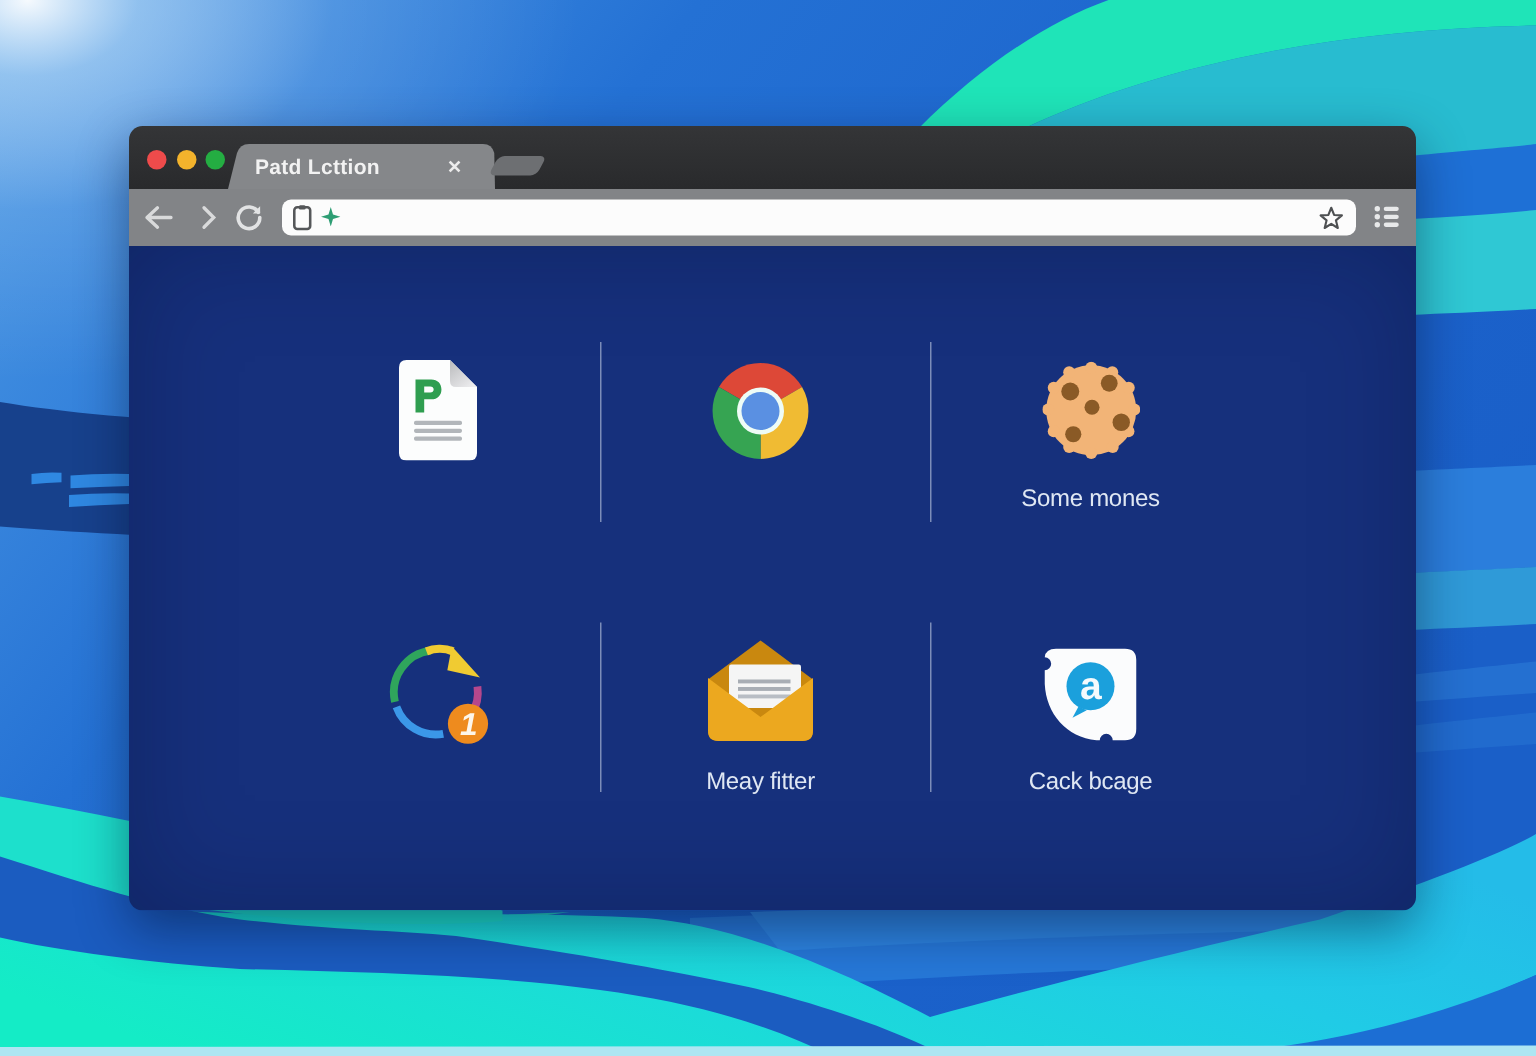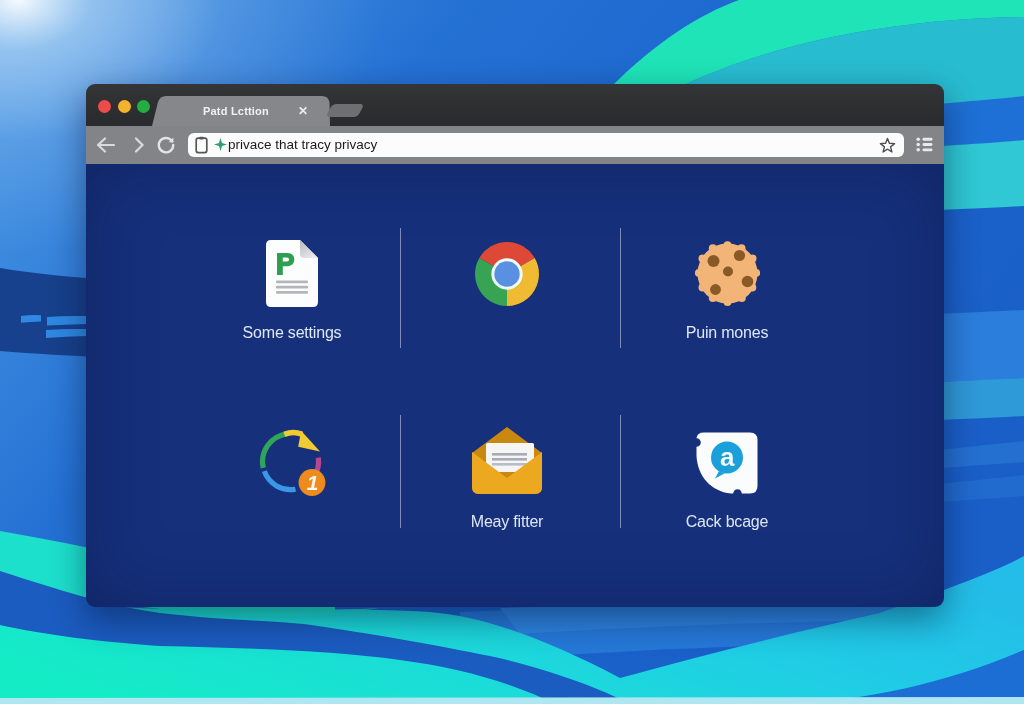--- a/index.html
+++ b/index.html
@@ -6,21 +6,21 @@
     font-family:"Liberation Sans", sans-serif;}
   #stage{position:relative;width:1024px;height:704px;}
   #bg{position:absolute;left:0;top:0;}
   #win{position:absolute;left:86px;top:84px;width:858px;height:523px;
     border-radius:9px;overflow:hidden;box-shadow:0 12px 34px rgba(0,10,40,.45);}
   #titlebar{position:absolute;left:0;top:0;width:858px;height:42px;
     background:linear-gradient(#343537,#292a2c);}
   .tl{position:absolute;top:15.5px;width:13px;height:13px;border-radius:50%;}
   #tab{position:absolute;left:66px;top:12px;width:178px;height:30px;}
   #tabtxt{position:absolute;left:84px;top:12px;width:160px;height:30px;
-    line-height:31px;color:#f2f2f2;font-size:11px;font-weight:bold;letter-spacing:.2px;margin-left:33px;}
+    line-height:31px;color:#f2f2f2;font-size:14px;font-weight:bold;letter-spacing:.2px;}
   #tabx{position:absolute;left:210px;top:12px;width:30px;height:30px;line-height:30px;
     text-align:center;color:#ececec;font-size:12px;font-weight:bold;}
   #newtab{position:absolute;left:243px;top:20px;width:32px;height:13px;background:#6d6f72;
     border-radius:4px;transform:skewX(-28deg);}
   #toolbar{position:absolute;left:0;top:42px;width:858px;height:38px;background:#828487;}
   #addr{position:absolute;left:102px;top:49px;width:716px;height:24px;background:#fcfcfc;
     border-radius:6px;}
   #addrtxt{position:absolute;left:142px;top:49px;height:24px;line-height:24.5px;
     color:#1c1c1e;font-size:13.5px;}
   #content{position:absolute;left:0;top:80px;width:858px;height:443px;background:#16307c;
@@ -92,21 +92,20 @@
   <span class="tl" style="left:11.5px;background:#ee4b4b;"></span>
   <span class="tl" style="left:31.5px;background:#f3b32c;"></span>
   <span class="tl" style="left:50.5px;background:#24ad42;"></span>
   <svg id="tab" viewBox="0 0 178 30">
         <path d="M14,0 L170,0 Q176,0 177.5,6 L178,30 L0,30 L6,6 Q8,0 14,0 Z" fill="#85878a"></path>
       </svg>
   <div id="tabtxt">Patd Lcttion</div>
   <div id="tabx" style="left:202px;">✕</div>
   <div id="newtab"></div>
   <div id="addr"></div>
-  <div id="addrtxt">privace that tracy privacy</div>
 
   <svg class="icon" style="left:10px;top:53px;" width="20" height="16" viewBox="0 0 20 16">
     <path d="M2,8 L18,8 M2,8 L9,1.5 M2,8 L9,14.5" stroke="#d9dadb" stroke-width="2.2" fill="none" stroke-linecap="round"></path>
   </svg>
   <svg class="icon" style="left:47px;top:53px;" width="12" height="16" viewBox="0 0 12 16">
     <path d="M3,1.5 L9.5,8 L3,14.5" stroke="#d9dadb" stroke-width="2.2" fill="none" stroke-linecap="round"></path>
   </svg>
   <svg class="icon" style="left:70px;top:51px;" width="20" height="20" viewBox="0 0 20 20">
     <path d="M16.2,6.5 A7.2,7.2 0 1 0 17.2,10" stroke="#e2e3e4" stroke-width="2.4" fill="none" stroke-linecap="round"></path>
     <path d="M17.4,2.5 L17.4,7.3 L12.6,7.3 Z" fill="#e2e3e4"></path>
@@ -212,18 +211,17 @@
     <rect x="21" y="37" width="35" height="2.6" fill="#b8bdc4"></rect>
     <path d="M1,26 L36,52 L71,26 L71,61 Q71,68 64,68 L8,68 Q1,68 1,61 Z" fill="#eca81f"></path>
   </svg>
   <svg class="icon" id="appicon" style="left:608px;top:346px;" width="66" height="64" viewBox="0 0 66 64">
     <path d="M10,2.5 L56,2.5 Q63.5,2.5 63.5,10 L63.5,56 Q63.5,63.5 56,63.5 L47.8,63.5 A4.3,4.3 0 0 0 39.2,63.5 L37,63.5 C17,61.5 3.5,46 2.5,26 L2.5,16.8 A4.3,4.3 0 0 0 2.5,8.2 Q3,2.5 10,2.5 Z" fill="#fbfcfd"></path>
     <circle cx="33" cy="27.5" r="16" fill="#1ba0dc"></circle>
     <path d="M25,41 L21,48.5 L30.5,43.5 Z" fill="#1ba0dc"></path>
     <text x="33.2" y="36" text-anchor="middle" font-family="Liberation Sans, sans-serif" font-size="26" font-weight="bold" fill="#f4fafd">a</text>
   </svg>
 
-  <div class="lbl" style="left:96px;top:240px;">Some settings</div>
-  <div class="lbl" style="left:531px;top:240px;">Puin mones</div>
+  <div class="lbl" style="left:531px;top:240px;">Some mones</div>
   <div class="lbl" style="left:311px;top:429px;">Meay fitter</div>
   <div class="lbl" style="left:531px;top:429px;">Cack bcage</div>
 </div>
 </div>
 
 </body></html>

